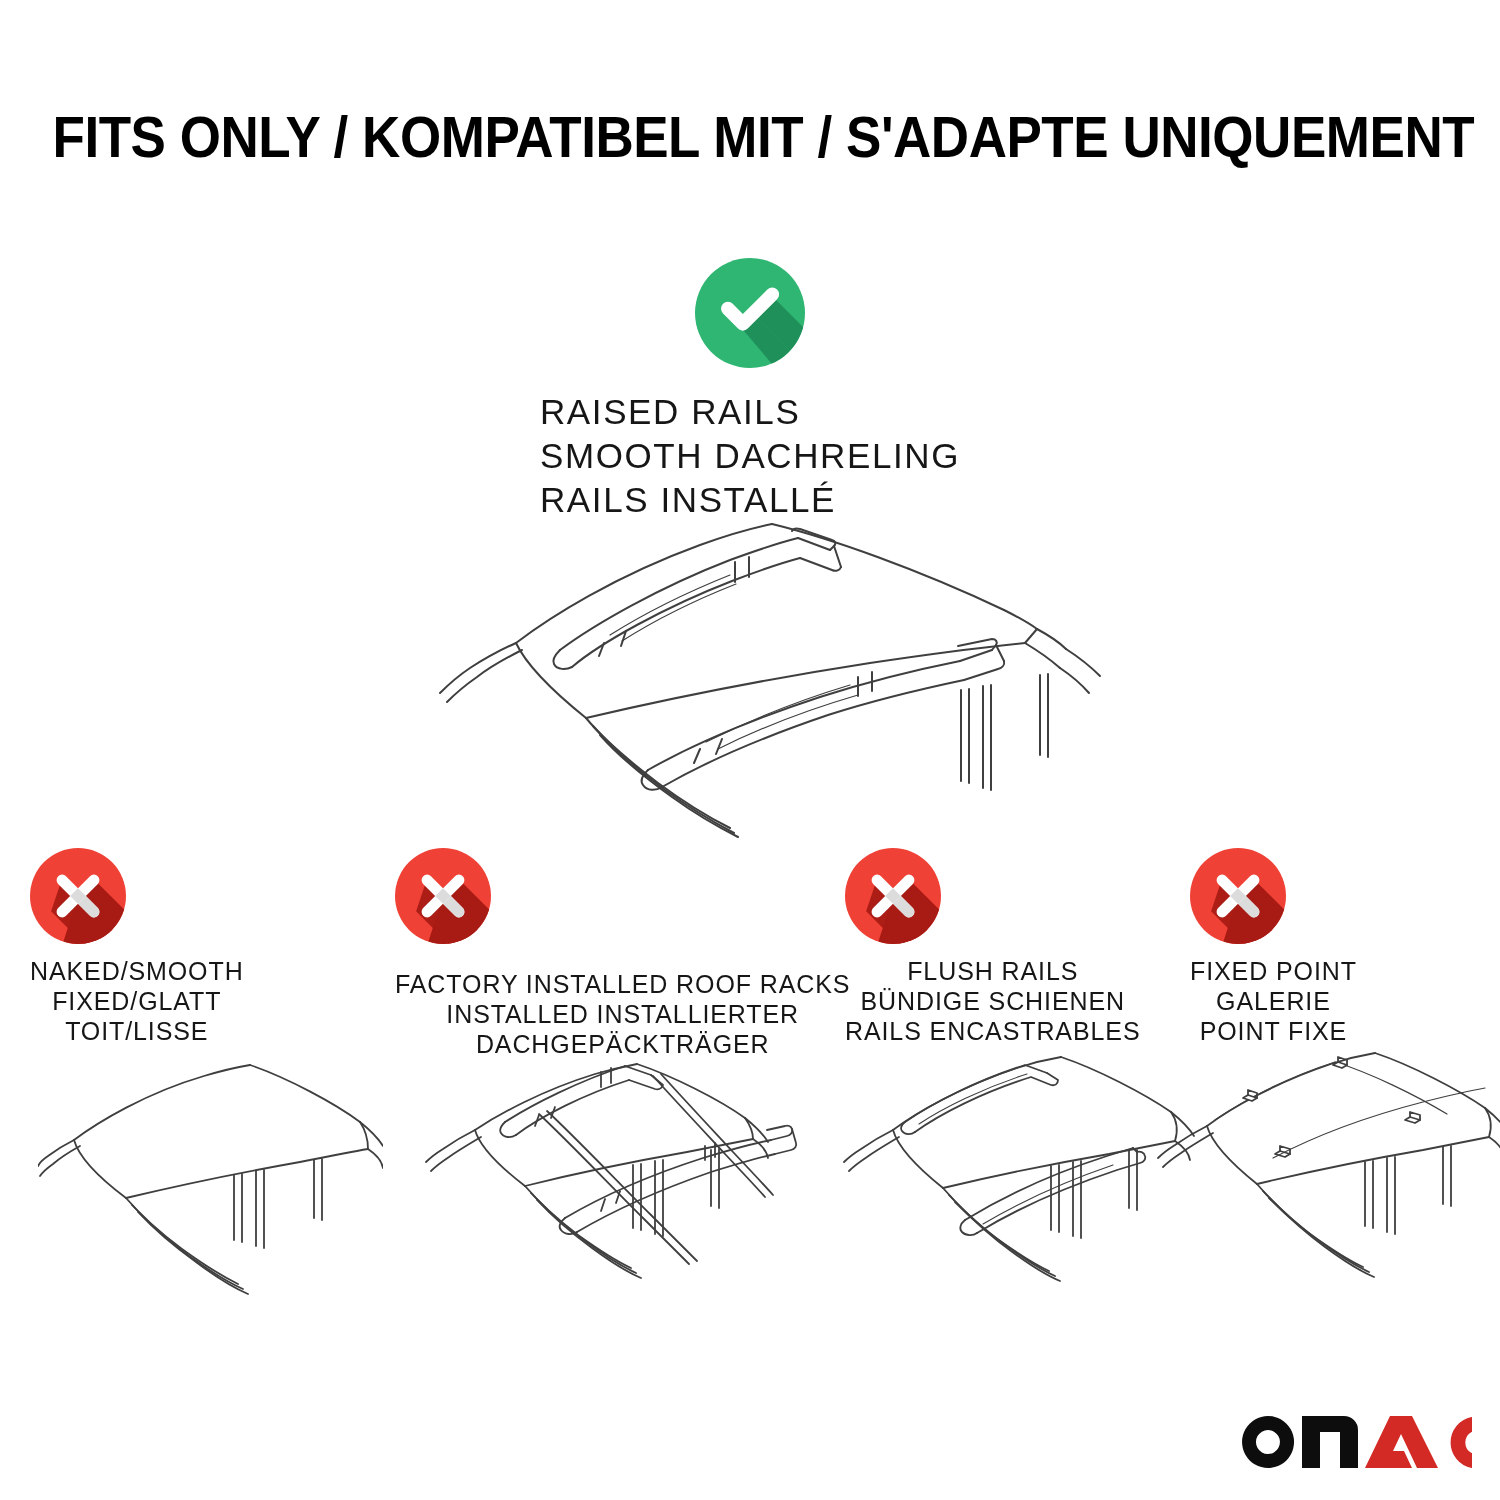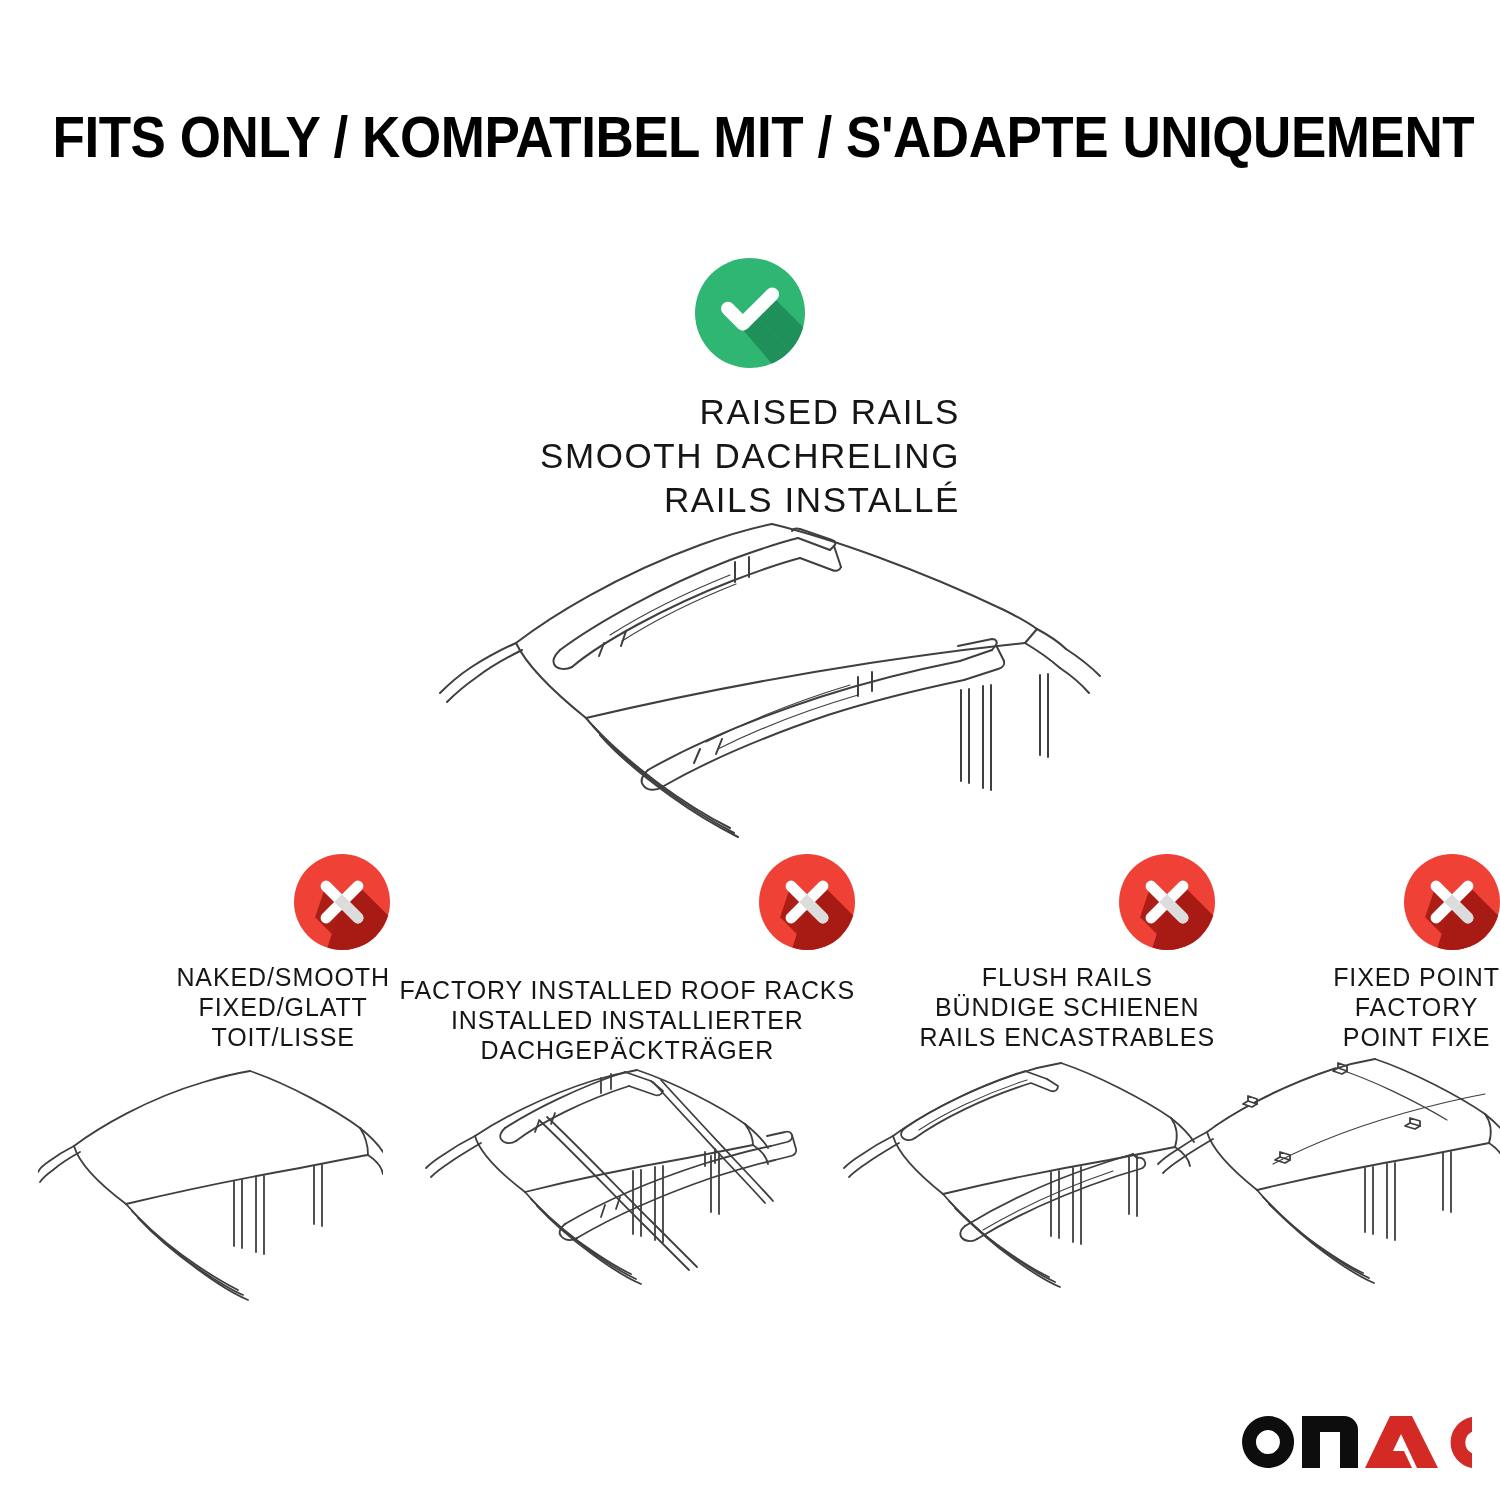--- a/index.html
+++ b/index.html
@@ -47,21 +47,21 @@
   }
   .icon-wrap {
     position: relative;
     width: 110px;
     height: 110px;
   }
   .icon-wrap svg { display: block; width: 100%; height: 100%; }
 
   .main-caption {
     margin-top: 22px;
-    text-align: right;
+    text-align: left;
     font-size: 35px;
     line-height: 44px;
     letter-spacing: 1.6px;
     font-weight: 400;
     color: #161616;
     white-space: nowrap;
   }
 
   .main-illustration {
     position: absolute;
@@ -75,24 +75,24 @@
   
   .reject-row {
     position: absolute;
     left: 0;
     top: 848px;
     width: 1500px;
     height: 480px;
   }
   .reject-col {
     position: absolute;
-    top: 6px;
+    top: 0;
     display: flex;
     flex-direction: column;
-    align-items: flex-end;
+    align-items: flex-start;
   }
   .reject-col .icon-wrap { width: 96px; height: 96px; }
 
   .reject-caption {
     margin-top: 12px;
     text-align: center;
     font-size: 25px;
     line-height: 30px;
     letter-spacing: 0.9px;
     font-weight: 400;
@@ -422,21 +422,21 @@
         </g>
         <g>
           <path d="M29.3 37.5 a5.8 5.8 0 0 1 8.2 -8.2 L50 41.8 L62.5 29.3 a5.8 5.8 0 0 1 8.2 8.2 L58.2 50 L70.7 62.5 a5.8 5.8 0 0 1 -8.2 8.2 L50 58.2 L37.5 70.7 a5.8 5.8 0 0 1 -8.2 -8.2 L41.8 50 Z" fill="#ffffff"></path>
           <path d="M50 41.8 L58.2 50 L50 58.2 L41.8 50 Z" fill="#dcdcdc"></path>
           <path d="M58.2 50 L70.7 62.5 a5.8 5.8 0 0 1 -8.2 8.2 L50 58.2 Z" fill="#dcdcdc"></path>
         </g>
       </svg>
     </div>
     <div class="reject-caption">
       <div>FIXED POINT</div>
-      <div>FACTORY</div>
+      <div>GALERIE</div>
       <div>POINT FIXE</div>
     </div>
     <div class="reject-illustration">
       <svg viewBox="0 0 360 240" xmlns="http://www.w3.org/2000/svg" fill="none" stroke="#3f3f3f" stroke-width="1.8" stroke-linecap="round" stroke-linejoin="round">
         <path d="M52 78 C76 60 122 34 176 16 C194 10 208 7 220 5"></path>
         <path d="M220 5 C256 17 304 42 330 60"></path>
         <path d="M52 78 C56 92 72 112 102 136"></path>
         <path d="M102 136 C144 126 210 112 268 102 C298 96 318 92 334 89"></path>
         <path d="M330 60 C335 67 338 76 334 89"></path>
         <path d="M52 78 C42 83 30 90 20 97 C12 102 6 107 3 110"></path>

